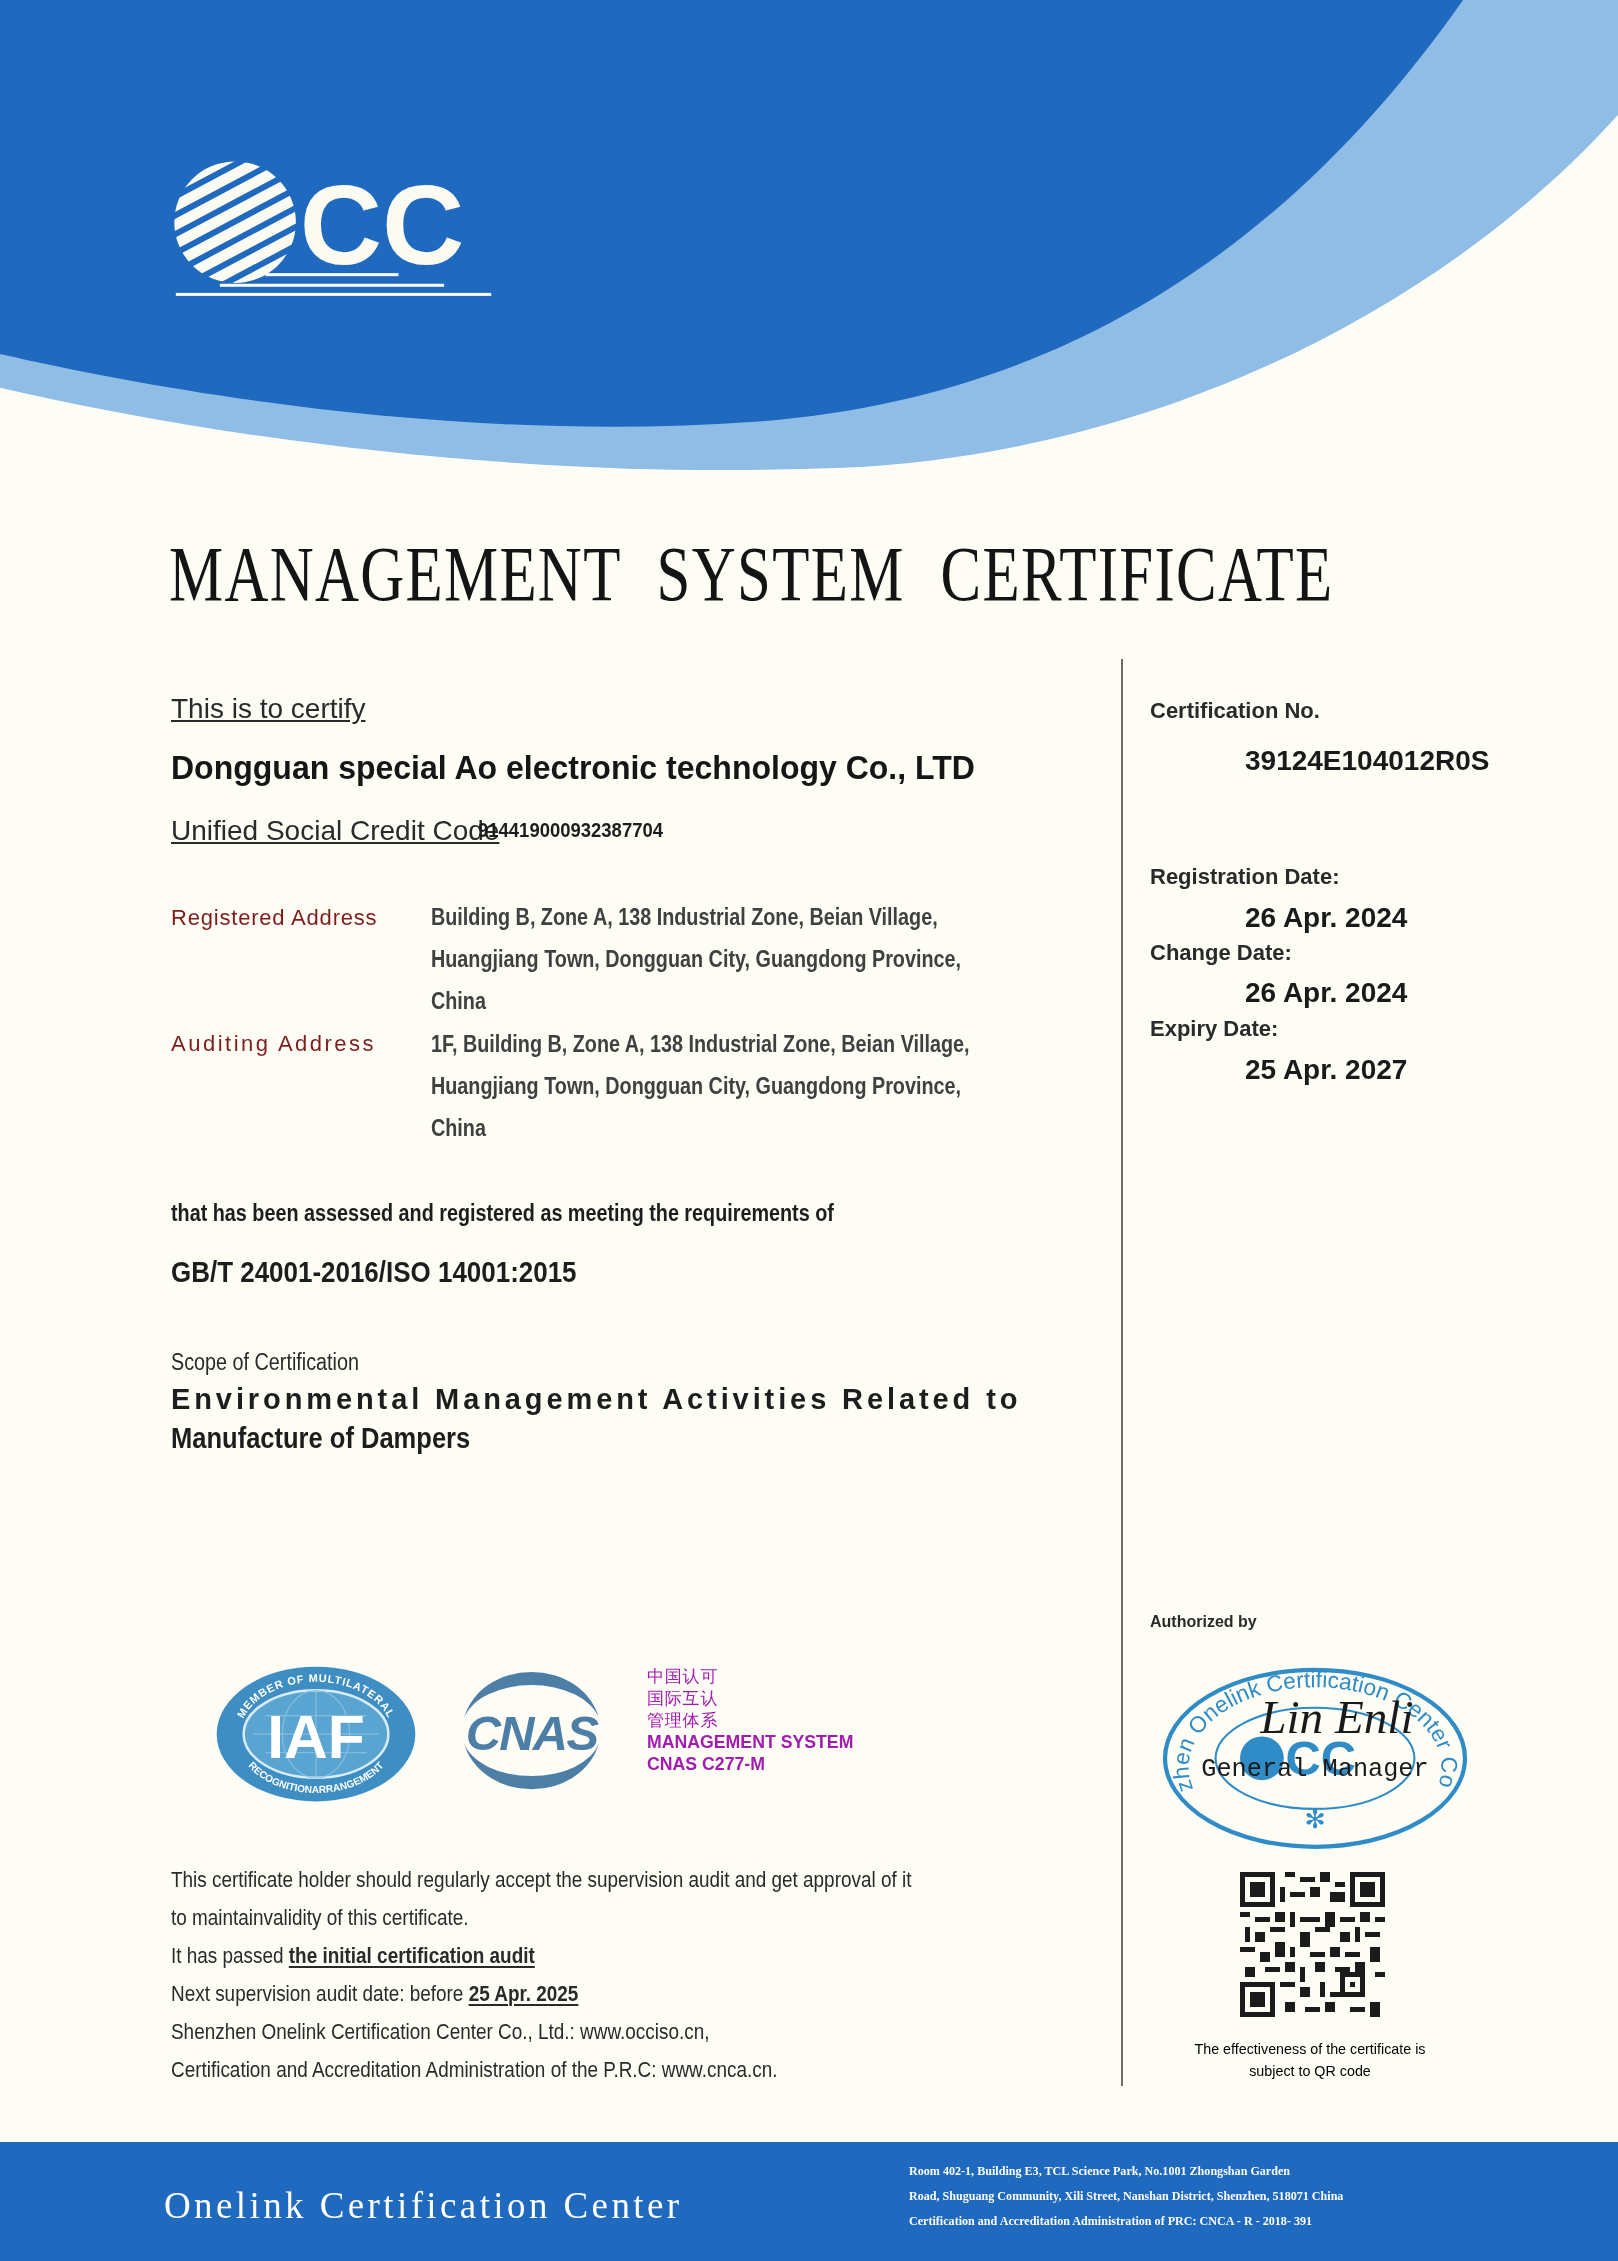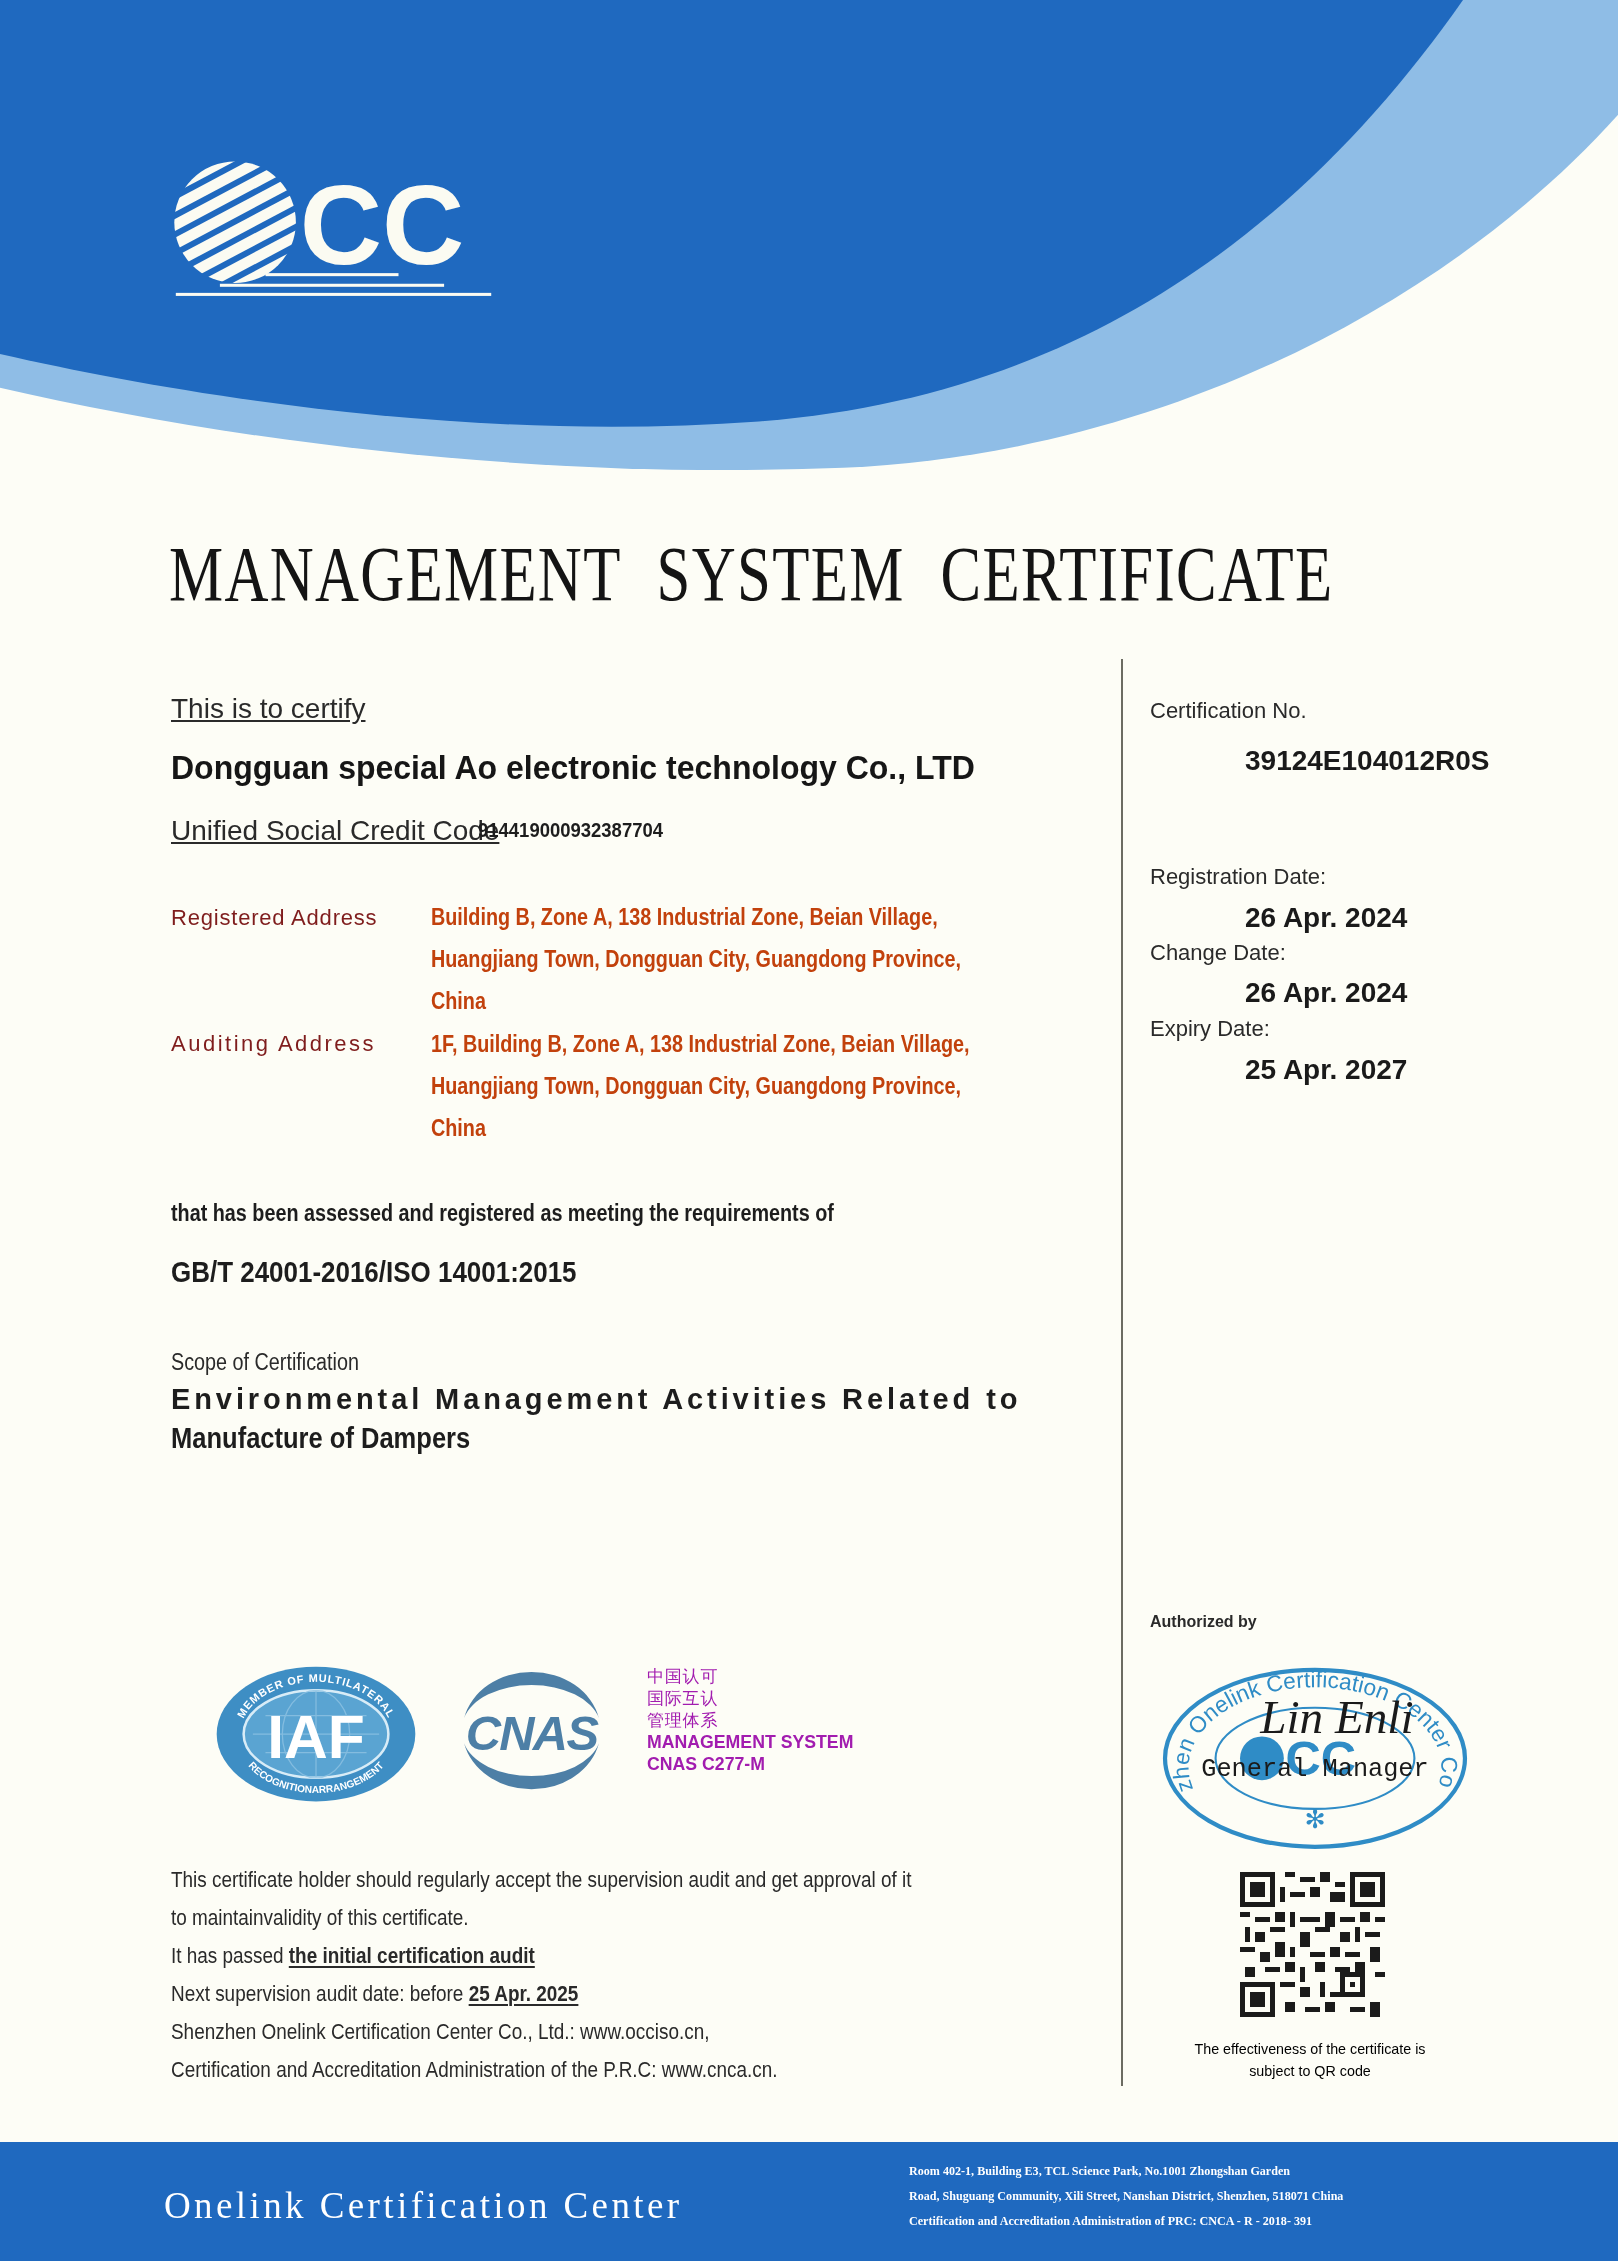--- a/index.html
+++ b/index.html
@@ -26,30 +26,30 @@
 
   .lbl { font-size: 28px; color: #2a2a2a; text-decoration: underline; }
   .lbl-narrow { font-size: 23px; color: #2a2a2a; transform: scaleX(0.86); transform-origin: left top; white-space: nowrap; }
 
   .certify { left: 171px; top: 693px; }
   .company { left: 171px; top: 749px; font-size: 33px; font-weight: bold; color: #161616; white-space: nowrap; transform: scaleX(0.97); transform-origin: left top; }
   .uscc-label { left: 171px; top: 815px; }
   .uscc-val { left: 478px; top: 818px; font-size: 21px; font-weight: bold; transform: scaleX(0.88); transform-origin: left top; }
 
   .addr-label { left: 171px; font-size: 22px; color: #7f1d1d; letter-spacing: 0.8px; white-space: nowrap; }
-  .addr-lines { left: 431px; width: 691px; font-size: 23px; font-weight: bold; color: #c2410c; line-height: 42px; }
+  .addr-lines { left: 431px; width: 691px; font-size: 23px; font-weight: bold; color: #404040; line-height: 42px; }
   .addr-lines div { white-space: nowrap; transform: scaleX(0.86); transform-origin: left top; }
 
   .assessed { left: 171px; top: 1200px; font-size: 23px; font-weight: bold; white-space: nowrap; transform: scaleX(0.86); transform-origin: left top; }
   .standard { left: 171px; top: 1255px; font-size: 29.5px; font-weight: bold; white-space: nowrap; transform: scaleX(0.88); transform-origin: left top; }
   .scope-label { left: 171px; top: 1349px; }
   .scope-1 { left: 171px; top: 1383px; font-size: 29px; font-weight: bold; letter-spacing: 3.9px; white-space: nowrap; }
   .scope-2 { left: 171px; top: 1422px; font-size: 29px; font-weight: bold; white-space: nowrap; transform: scaleX(0.88); transform-origin: left top; }
 
-  .right-lbl { left: 1150px; font-size: 22px; color: #2a2a2a; white-space: nowrap; }
+  .right-lbl { left: 1150px; font-size: 22px; color: #2a2a2a; white-space: nowrap; font-weight: bold; }
   .right-val { left: 1245px; font-size: 28px; font-weight: bold; color: #1a1a1a; white-space: nowrap; }
 
   .iaf { left: 215px; top: 1665px; width: 202px; height: 139px; }
   .cnas { left: 447px; top: 1659px; width: 169px; height: 139px; }
   .cnas-text { left: 647px; top: 1665px; font-size: 17.7px; line-height: 22px; color: #a21caf; font-weight: bold; }
   .cnas-text .cn { font-weight: normal; font-family: "DejaVu Sans", sans-serif; font-size: 17px; letter-spacing: 0.8px; }
 
   .authorized { left: 1150px; top: 1613px; font-size: 16px; font-weight: bold; color: #2a2a2a; }
   .stamp { left: 1159px; top: 1653px; width: 312px; height: 198px; }
 

